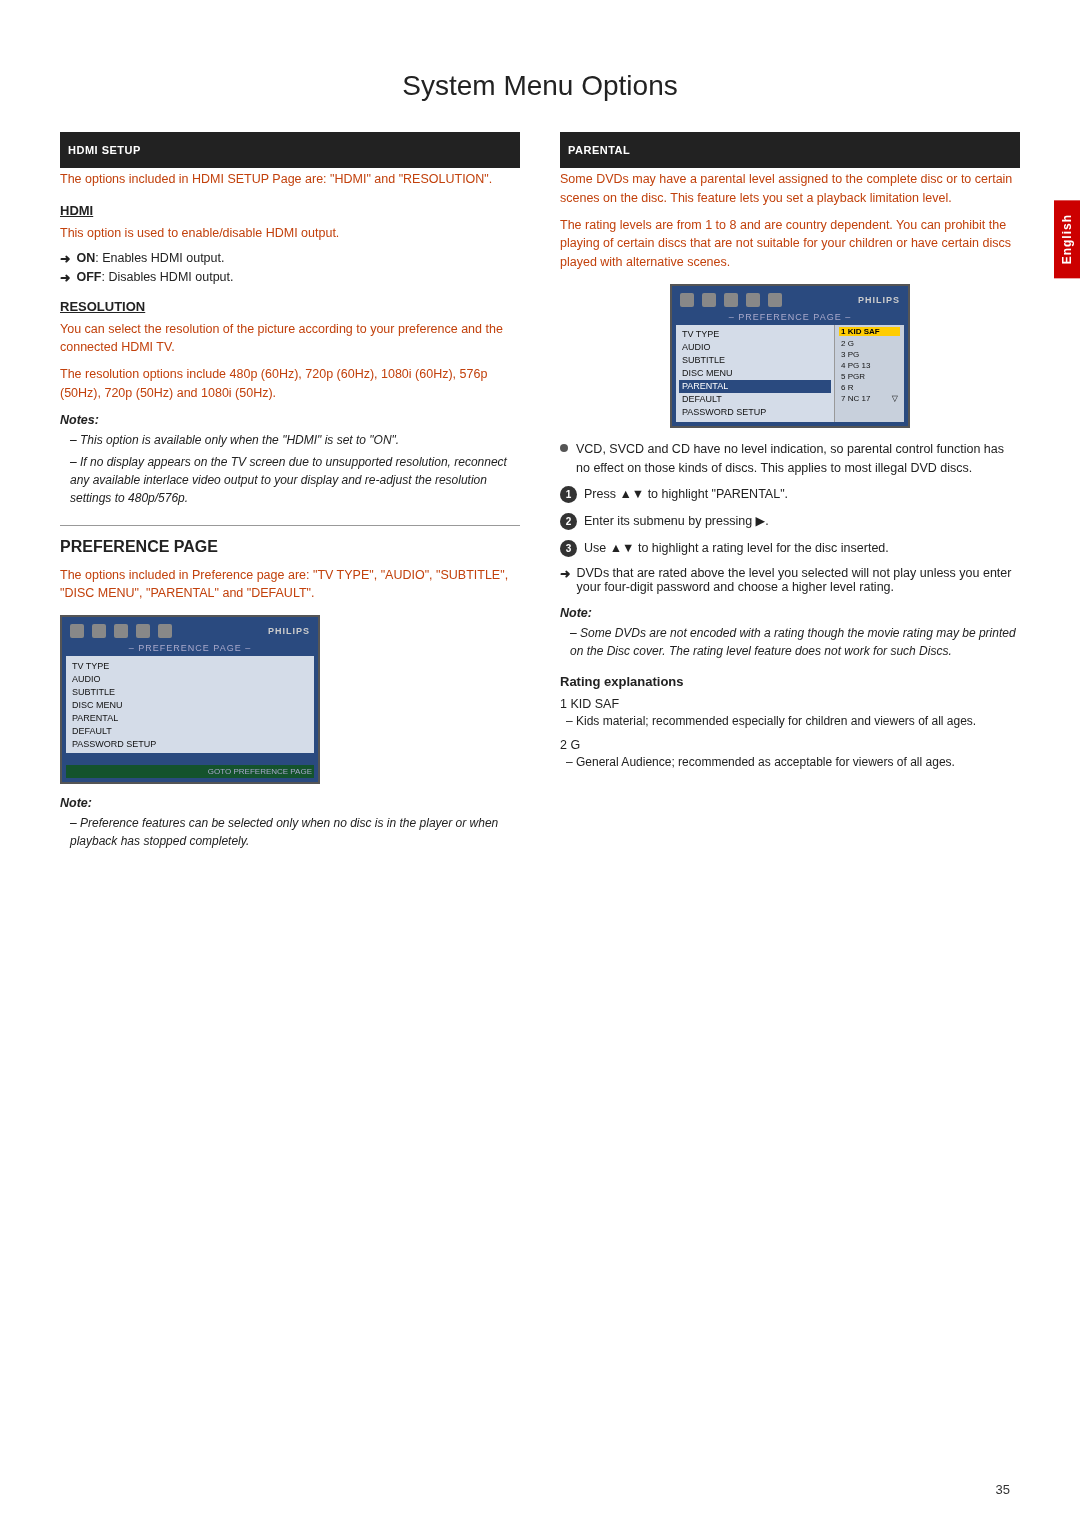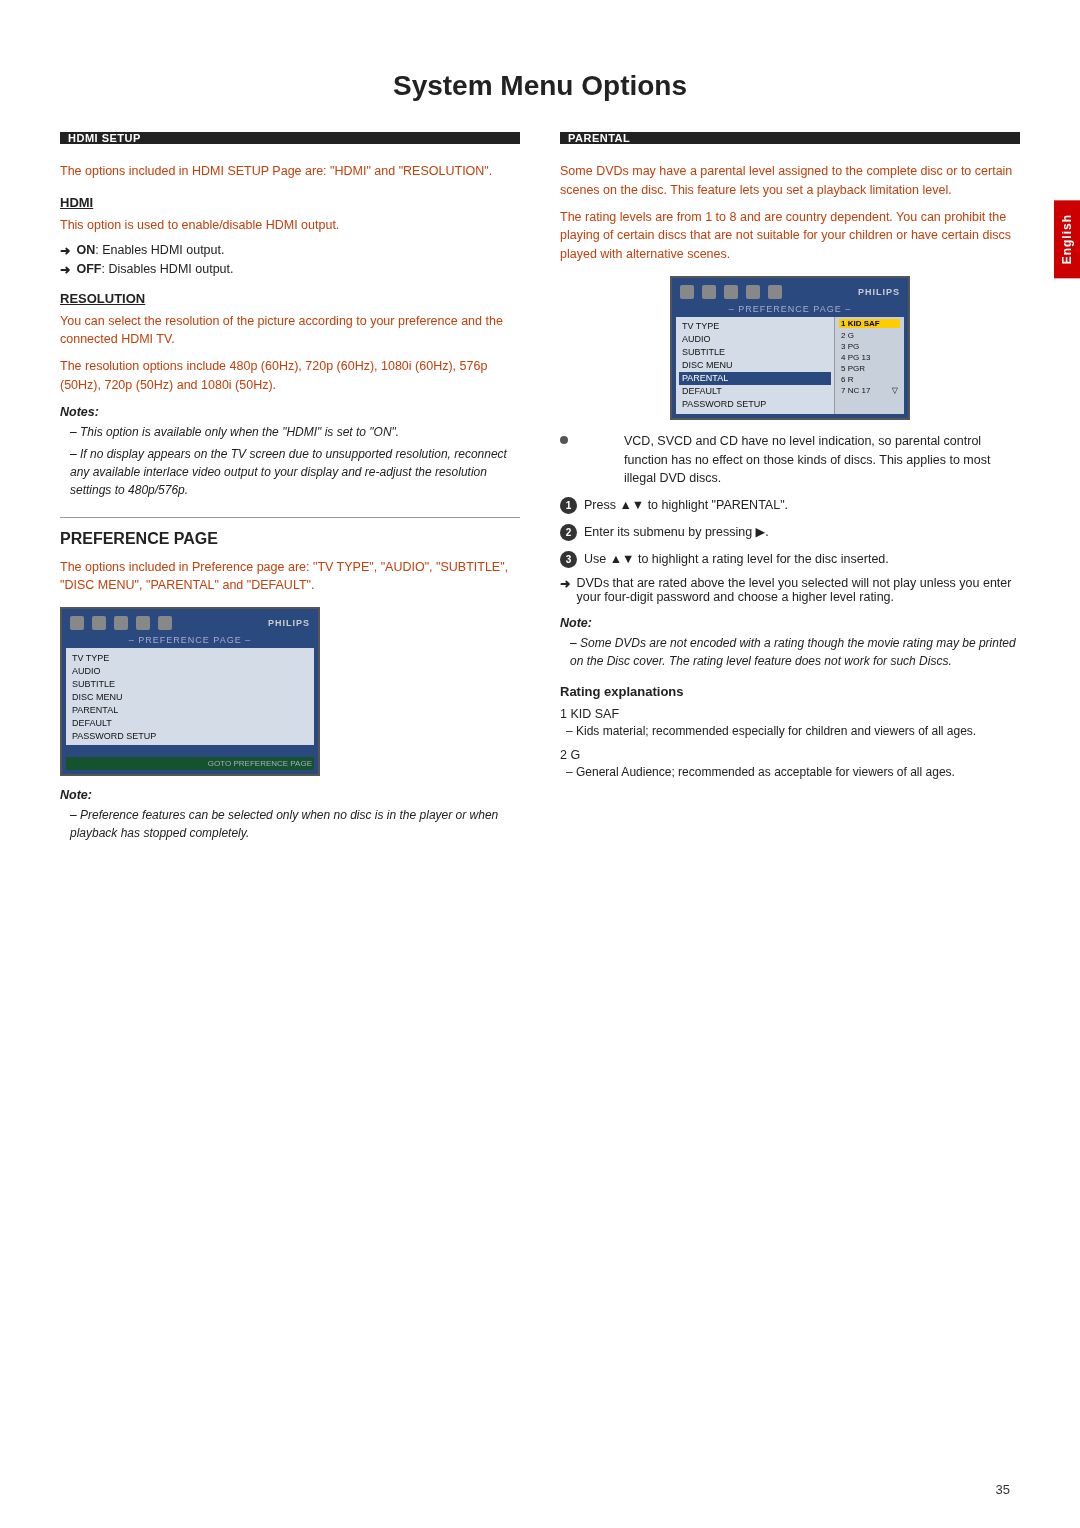--- a/index.html
+++ b/index.html
@@ -32,21 +32,21 @@
       writing-mode: vertical-rl;
       transform: rotate(180deg);
       padding: 14px 6px;
       letter-spacing: 1px;
     }
 
     
     .page-title {
       text-align: center;
       font-size: 28px;
-      font-weight: bold;
+      font-weight: normal;
       margin-bottom: 30px;
       margin-top: 10px;
     }
 
     
     .two-col {
       display: flex;
       gap: 40px;
     }
 
@@ -57,22 +57,22 @@
     .col-right {
       flex: 1;
     }
 
     
     .section-header {
       background: #333;
       color: #fff;
       font-size: 11px;
       font-weight: bold;
-      padding: 0 8px;
-      margin-bottom: 18px;
+      padding: 12px 8px;
+      margin-bottom: 2px;
       letter-spacing: 0.5px;
     }
 
     .section-header.dark {
       background: #222;
     }
 
     
     .subsection-header {
       font-weight: bold;
@@ -264,21 +264,20 @@
       margin-top: 1px;
     }
 
     
     .dot-bullet {
       display: flex;
       align-items: flex-start;
       margin-bottom: 8px;
       font-size: 12.5px;
       line-height: 1.5;
-      gap: 48px;
     }
 
     .dot {
       width: 8px;
       height: 8px;
       border-radius: 50%;
       background: #555;
       flex-shrink: 0;
       margin-right: 8px;
       margin-top: 4px;

